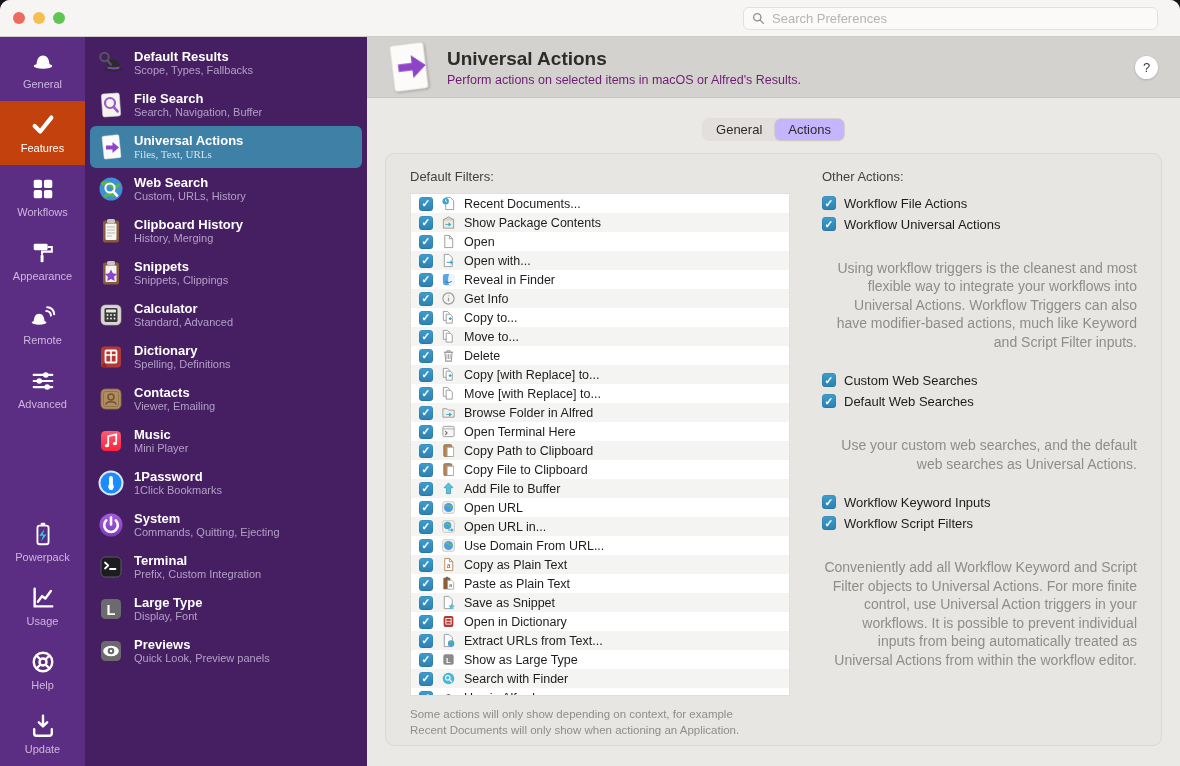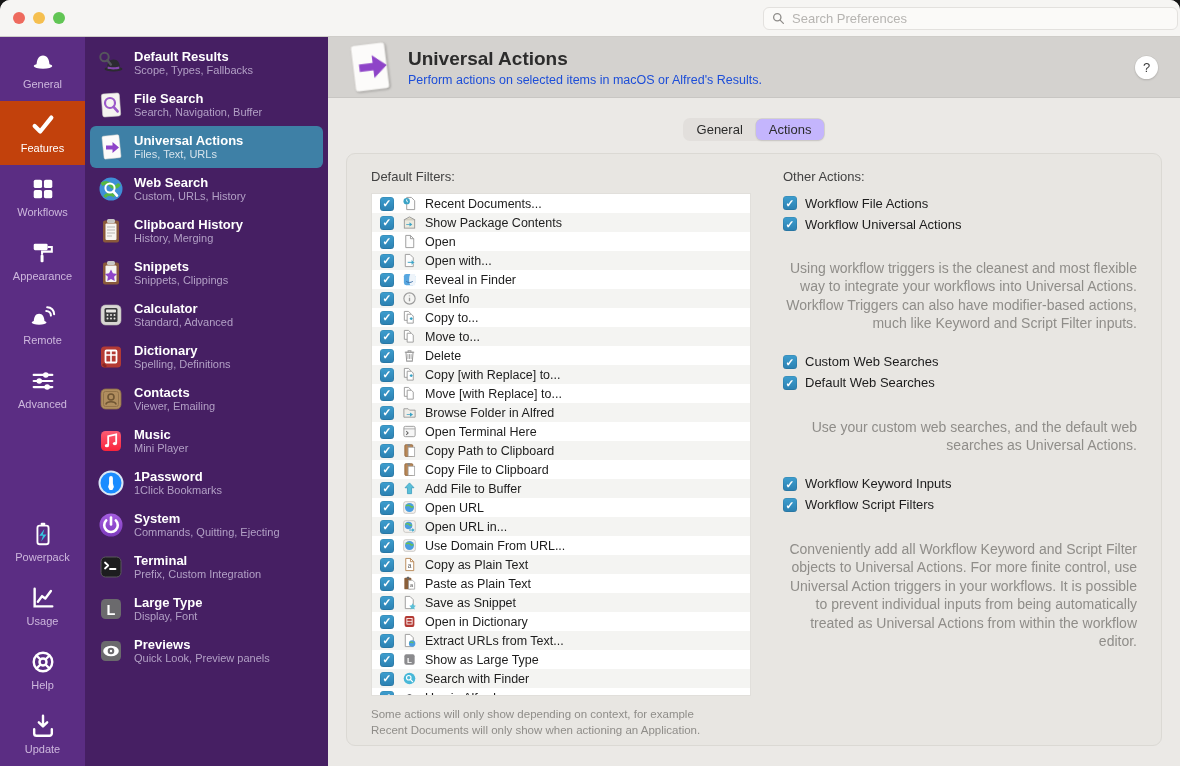--- a/index.html
+++ b/index.html
@@ -23,21 +23,21 @@
     border-bottom:1px solid #cfcdc9;
     display:flex; align-items:center;
     position:relative;
   }
   .lights { display:flex; gap:8px; padding-left:13px; }
   .light { width:12px; height:12px; border-radius:50%; }
   .light.red { background:#ee6a5e; }
   .light.yellow { background:#f5bf4f; }
   .light.green { background:#61c554; }
   .search-field {
-    position:absolute; right:2px; top:7px;
+    position:absolute; right:22px; top:7px;
     width:415px; height:23px;
     background:#fbfaf8;
     border:1px solid #e3e1de;
     border-radius:6px;
     display:flex; align-items:center; gap:5px;
     padding:0 8px; color:#8e8c89;
   }
   .search-field input {
     border:none; outline:none; background:transparent;
     font-family:"Liberation Sans",sans-serif;
@@ -56,47 +56,47 @@
     display:flex; flex-direction:column;
     align-items:center; justify-content:center; gap:4px;
     color:#cdb7dd; font-size:11px; cursor:default;
   }
   .rail-item.selected { background:#c2410c; color:#fff; }
   .rail-item .icon { width:26px; height:26px; display:block; }
   .rail-spacer { flex:1; }
 
   
   .sidebar {
-    width:243px; flex:none; background:#461f63;
+    width:282px; flex:none; background:#461f63;
     padding-top:5px; overflow:hidden;
   }
   .side-item {
     height:42px; margin:0 5px; border-radius:6px;
     display:flex; align-items:center; gap:9px;
     padding:0 7px; cursor:default;
   }
   .side-item.selected { background:#3e80a6; }
   .side-item .icon { width:28px; height:28px; flex:none; }
   .side-text { display:flex; flex-direction:column; justify-content:center; }
   .side-title { font-size:13px; font-weight:700; color:#fff; line-height:1.2; }
   .side-sub { font-size:11px; color:#b2a0c5; line-height:1.2; }
-  .side-item.selected .side-sub { color:#d6e3ec; }
+  .side-item.selected .side-sub { color:#d6e3ec;font-family:Liberation Serif, serif; }
 
   
   .main { flex:1; display:flex; flex-direction:column; background:#ebe9e6; min-width:0; }
   .main-header {
     height:61px; flex:none; background:#d4d2cf;
     border-bottom:1px solid #c8c6c3;
     display:flex; align-items:center; gap:16px;
     padding:0 22px 0 20px;
   }
   .hdr-icon { width:44px; height:52px; transform:rotate(-7deg); filter:drop-shadow(1px 1px 1px rgba(0,0,0,.25)); flex:none; }
   .hdr-text { display:flex; flex-direction:column; }
   .hdr-title { font-size:19px; font-weight:600; color:#2c2c2c; }
-  .hdr-sub { font-size:12.5px; color:#1d4ed8; margin-top:3px; }
+  .hdr-sub { font-size:12.5px; color:#701a75; margin-top:3px; }
   .help-btn {
     margin-left:auto; width:23px; height:23px; border-radius:50%;
     background:#fff; box-shadow:0 0 0 .5px #c2c0bd, 0 1px 2px rgba(0,0,0,.18);
     display:flex; align-items:center; justify-content:center;
     font-size:13px; color:#3c3c3c; cursor:default;
   }
   .tabs-row { display:flex; justify-content:center; margin:20px 0 12px; flex:none; }
   .seg { display:flex; background:#e2dfdc; border-radius:7px; padding:1px; }
   .seg-item {
     min-width:64px; text-align:center; font-size:13px; color:#2b2b2b;

